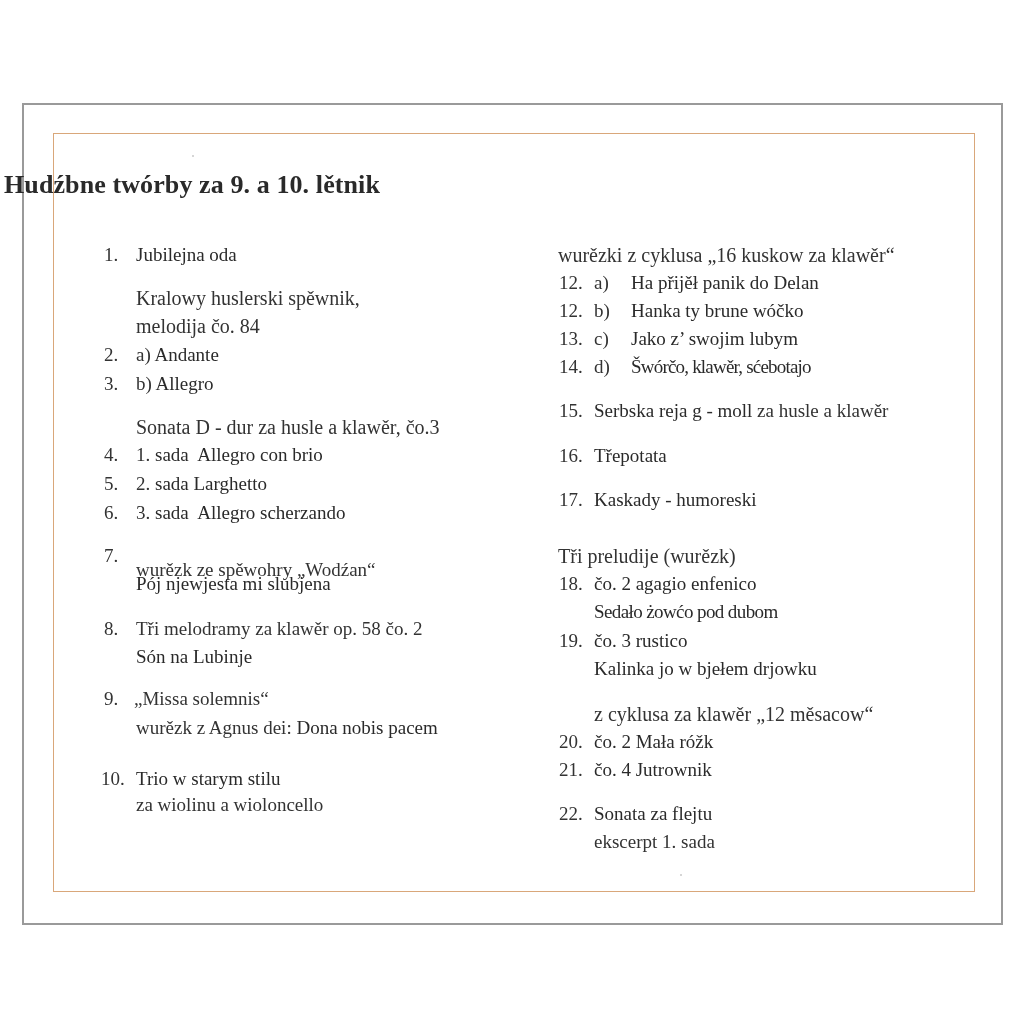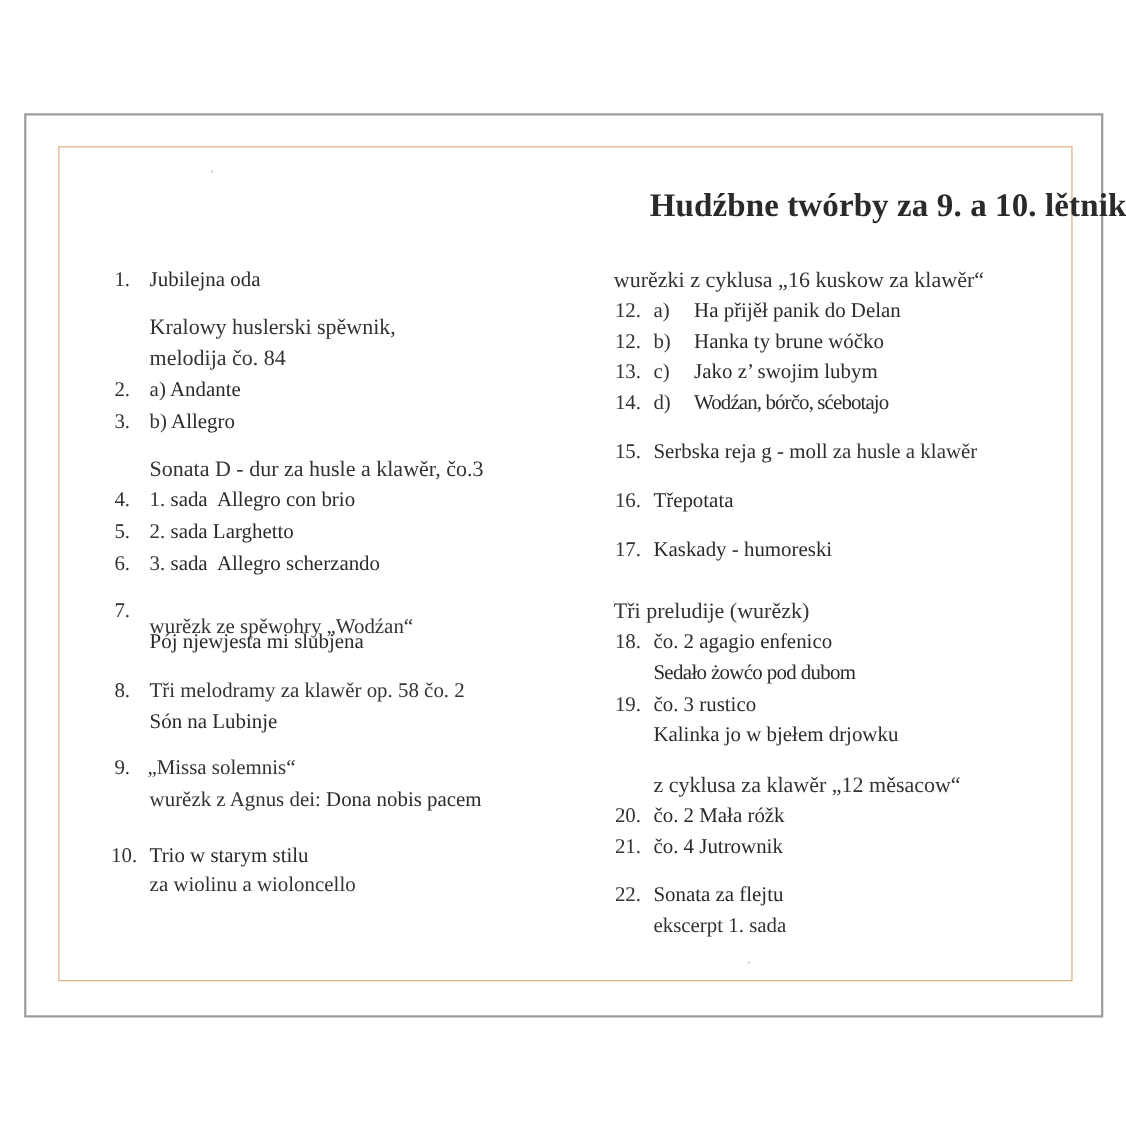--- a/index.html
+++ b/index.html
@@ -30,22 +30,22 @@
       top: 133px;
       width: 920px;
       height: 757px;
       border: 1.5px solid #d9a77a;
     }
     .title {
       position: absolute;
       left: 0;
       top: 170px;
       width: 1024px;
-      text-align: right;
-      font-size: 30px;
+      text-align: left;
+      font-size: 26px;
       font-weight: bold;
       color: #2a2a2a;
       letter-spacing: 0.1px;
       white-space: nowrap;
       padding-left: 4px;
       box-sizing: border-box;
     }
     .line {
       position: absolute;
       font-size: 19px;
@@ -176,21 +176,21 @@
 
   <div>
     <span class="num" style="left:559px; top:327px;">13.</span>
     <span class="line" style="left:594px; top:327px;">c)</span>
     <span class="line b" style="left:631px; top:327px;">Jako z’ swojim lubym</span>
   </div>
 
   <div>
     <span class="num" style="left:559px; top:355px;">14.</span>
     <span class="line" style="left:594px; top:355px;">d)</span>
-    <span class="line b" style="left:631px; top:355px; letter-spacing:-0.8px;">Wodźan, bórčo, sćebotajo</span>
+    <span class="line b" style="left:631px; top:355px; letter-spacing:-0.8px;">Šwórčo, klawěr, sćebotajo</span>
   </div>
 
   <div>
     <span class="num" style="left:559px; top:399px;">15.</span>
     <span class="line" style="left:594px; top:399px;"><b>Serbska reja g - moll</b><span> za husle a klawěr</span></span>
   </div>
 
   <div>
     <span class="num" style="left:559px; top:444px;">16.</span>
     <span class="line b" style="left:594px; top:444px;">Třepotata</span>

